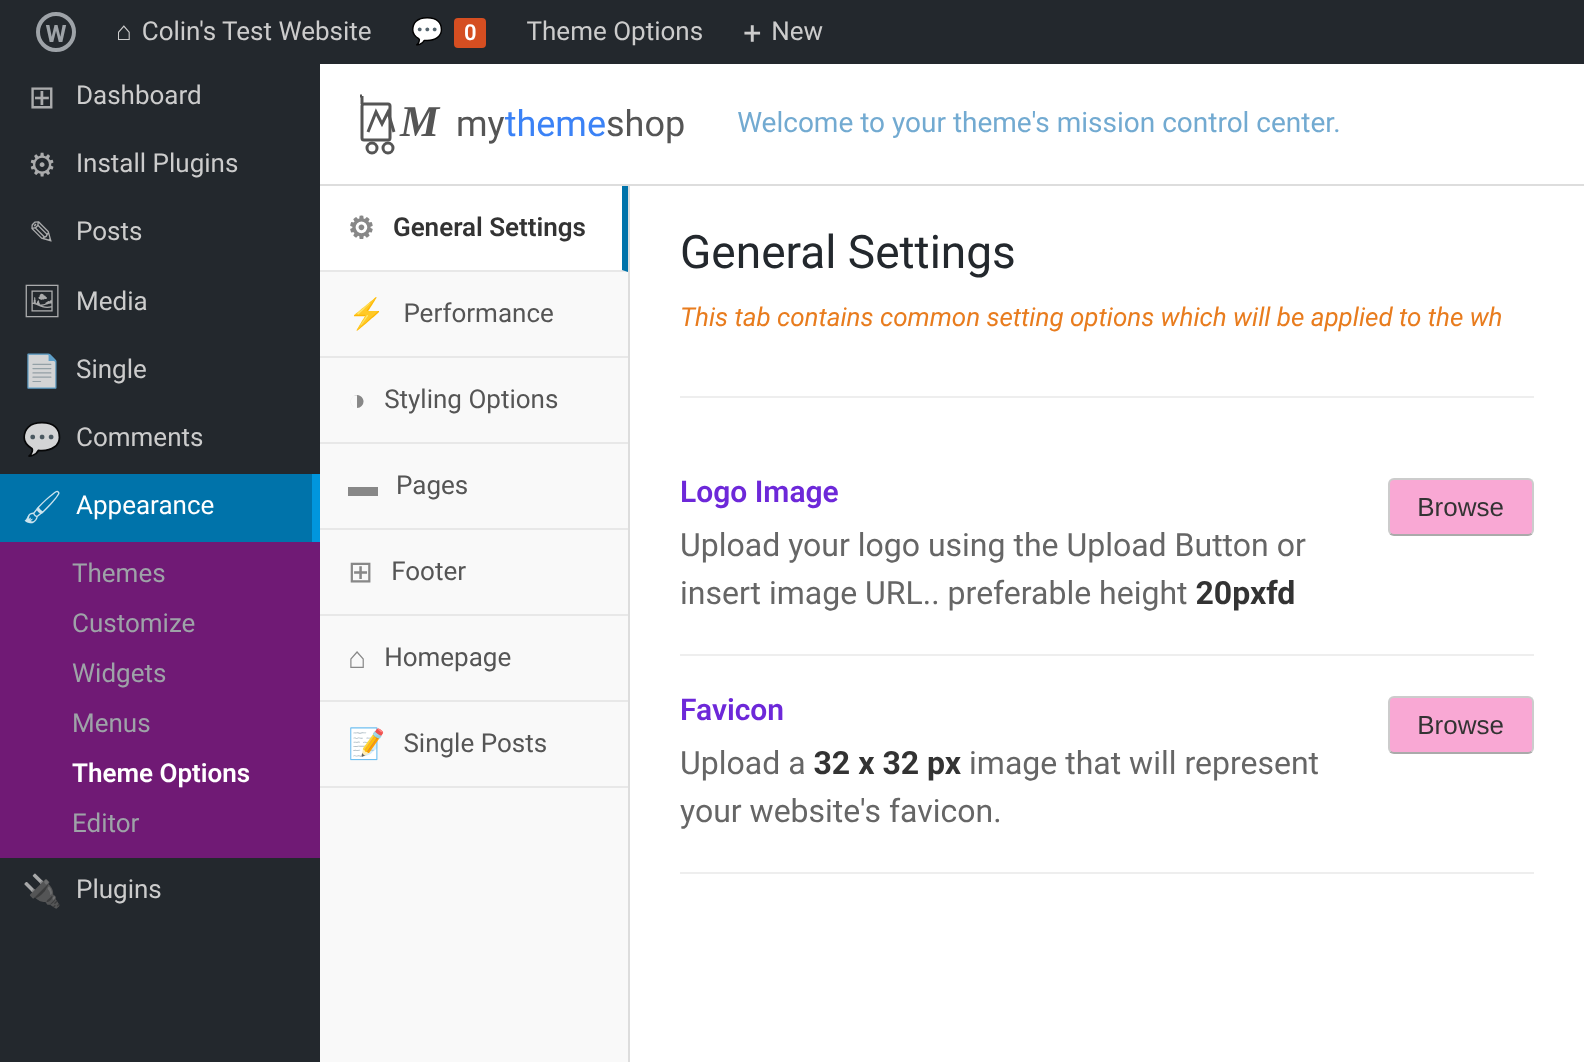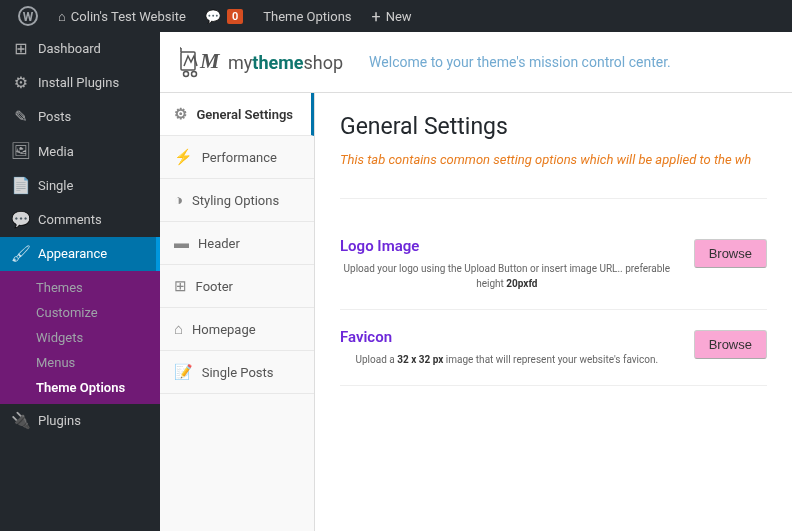--- a/index.html
+++ b/index.html
@@ -94,21 +94,21 @@
       display: flex;
       align-items: center;
       gap: 16px;
     }
     .theme-logo {
       display: flex;
       align-items: center;
       gap: 6px;
     }
     .theme-logo-text { font-size: 18px; color: #555; }
-    .theme-logo-text span { font-weight: 700; color: #0f766e; }
+    .theme-logo-text span { font-weight: 400; color: #3b82f6; }
     .theme-welcome {
       color: #72aad1;
       font-size: 14px;
       margin-left: 10px;
     }
 
     
     .theme-body {
       display: flex;
       flex: 1;
@@ -167,24 +167,23 @@
       gap: 20px;
     }
     .settings-row-info { flex: 1; }
     .settings-row-info h4 {
       font-size: 15px;
       font-weight: 600;
       color: #6d28d9;
       margin-bottom: 6px;
     }
     .settings-row-info p {
-      font-size: 10px;
+      font-size: 16px;
       color: #666;
       line-height: 1.5;
-      text-align: center;
     }
     .settings-row-info p strong { font-weight: 700; color: #333; }
     .settings-row-control { flex-shrink: 0; margin-top: 2px; }
     .browse-btn {
       background: #f9a8d4;
       border: 1px solid #ccc;
       border-bottom-color: #aaa;
       padding: 6px 14px;
       font-size: 13px;
       cursor: pointer;
@@ -261,20 +260,21 @@
       <span class="icon wp-icon">🖌</span>
       <span>Appearance</span>
       <span style="position:absolute;right:0;top:0;bottom:0;width:4px;background:#0096dd;"></span>
     </div>
     <div class="sidebar-sub">
       <span class="sidebar-sub-item">Themes</span>
       <span class="sidebar-sub-item">Customize</span>
       <span class="sidebar-sub-item">Widgets</span>
       <span class="sidebar-sub-item">Menus</span>
       <span class="sidebar-sub-item active">Theme Options</span>
+      <span class="sidebar-sub-item">Editor</span>
     </div>
     <div class="sidebar-item">
       <span class="icon wp-icon">🔌</span>
       <span>Plugins</span>
     </div>
   </div>
 
   <div id="main">
 
     <div class="theme-header">
@@ -307,21 +307,21 @@
         <div class="theme-nav-item">
           <span class="theme-nav-icon">⚡</span>
           <span>Performance</span>
         </div>
         <div class="theme-nav-item">
           <span class="theme-nav-icon">◑</span>
           <span>Styling Options</span>
         </div>
         <div class="theme-nav-item">
           <span class="theme-nav-icon">▬</span>
-          <span>Header</span>
+          <span>Pages</span>
         </div>
         <div class="theme-nav-item">
           <span class="theme-nav-icon">⊞</span>
           <span>Footer</span>
         </div>
         <div class="theme-nav-item">
           <span class="theme-nav-icon">⌂</span>
           <span>Homepage</span>
         </div>
         <div class="theme-nav-item">

